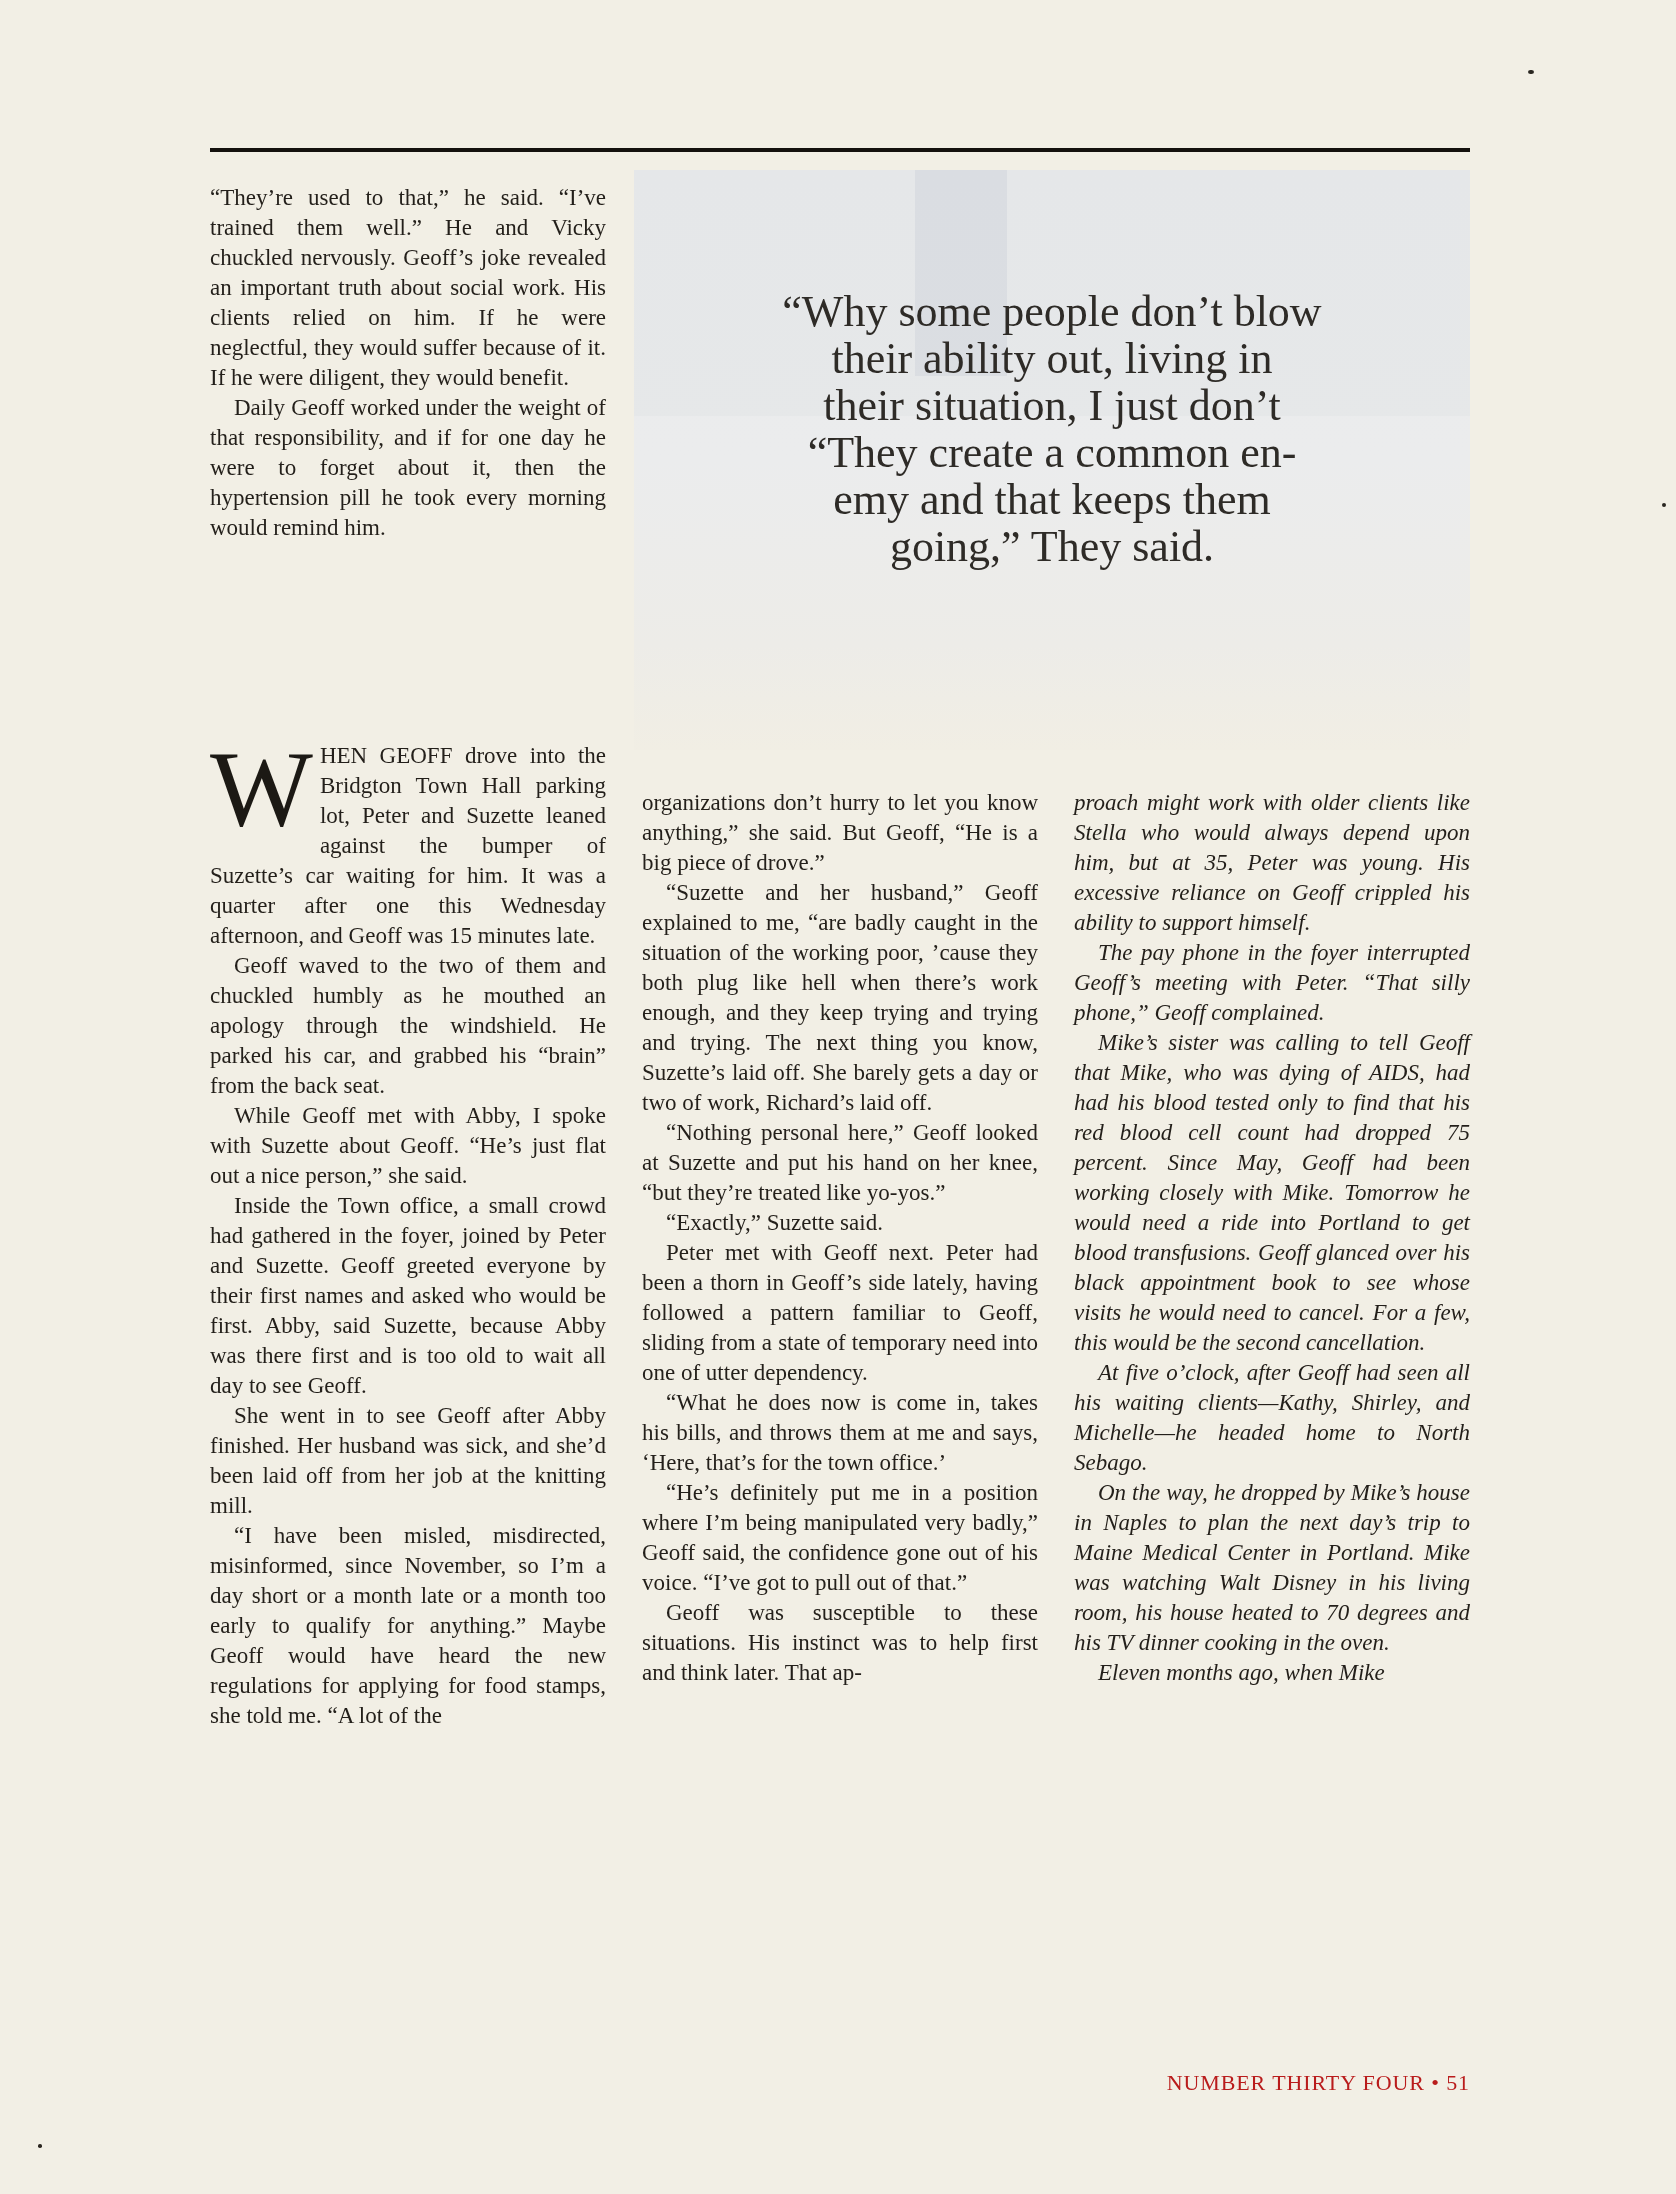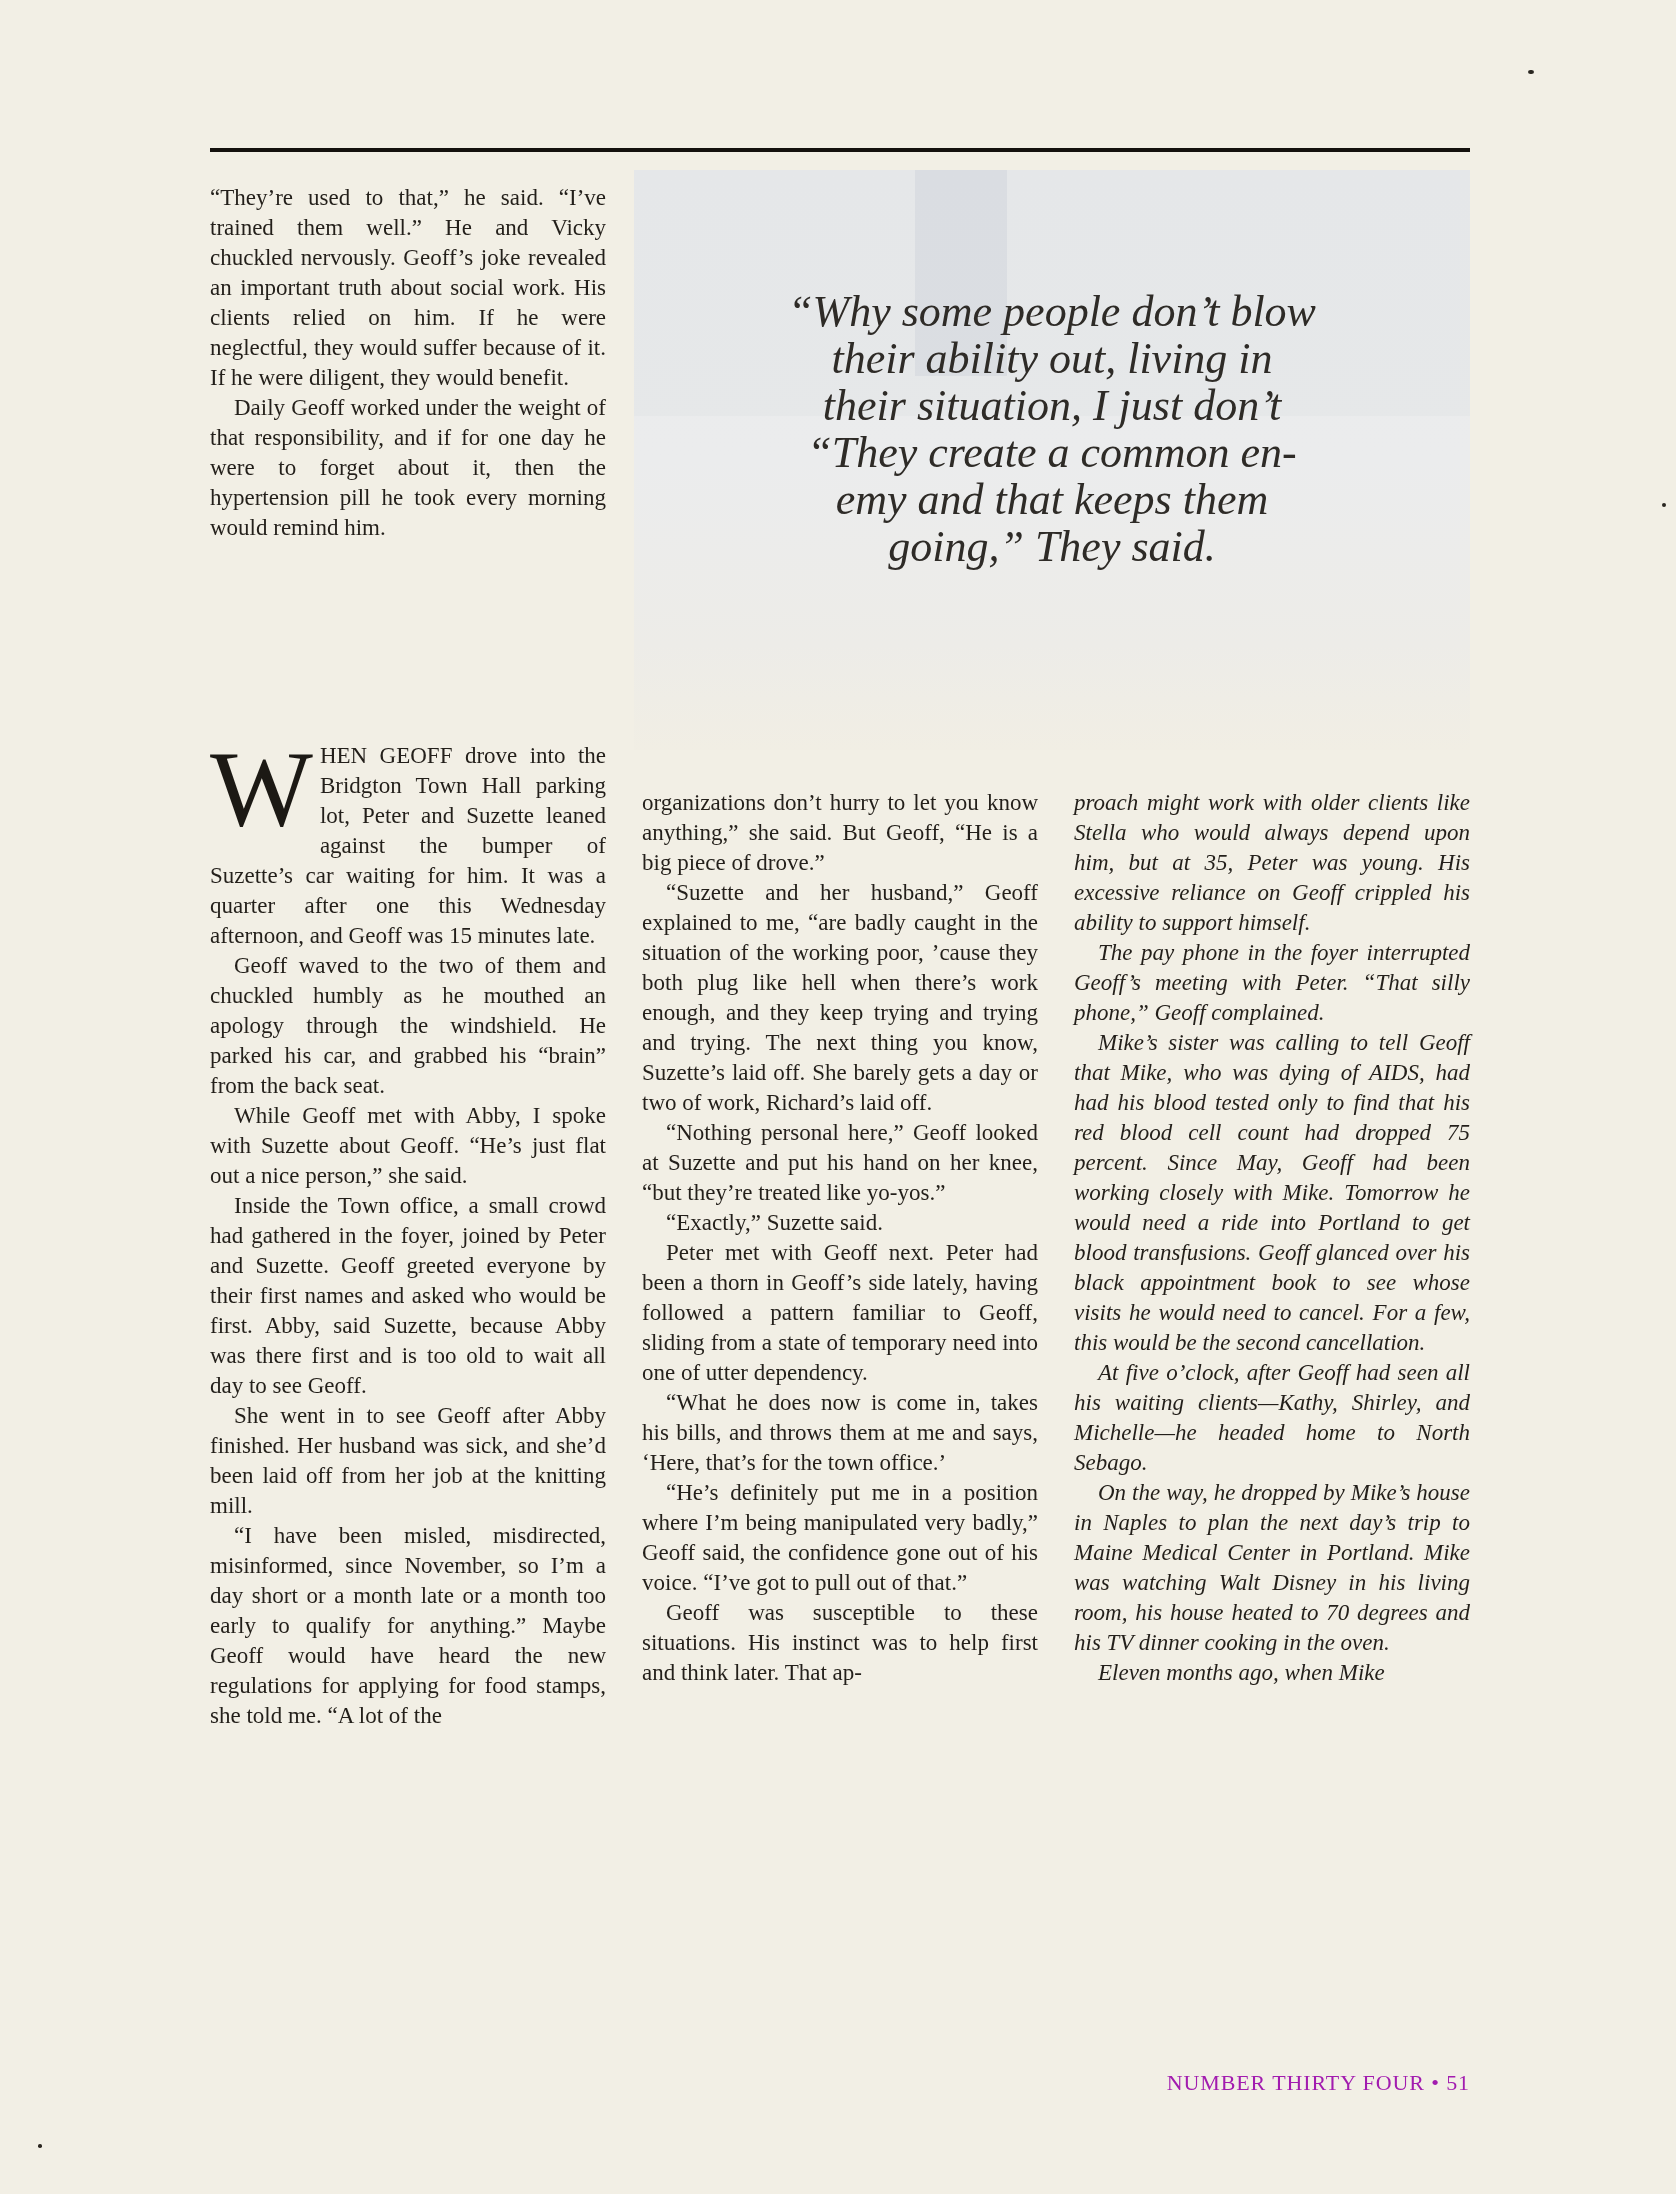--- a/index.html
+++ b/index.html
@@ -65,35 +65,34 @@
   }
   .pq-ghost-wash {
     position: absolute;
     left: 0; top: 0;
     width: 100%; height: 246px;
     background: rgba(185, 192, 210, 0.10);
   }
   .pq-text {
     position: relative;
     padding-top: 118px;
-    font-style: italic;
     font-size: 44px;
     line-height: 47px;
     color: #2e2b27;
     text-align: center;
   }
   .pq-line { text-align: center; }
 
   
   .footer {
     position: absolute;
     right: 207px; top: 2070px;
     font-size: 22px;
     letter-spacing: 0.9px;
-    color: #a21caf;
+    color: #b91c1c;
     text-align: right;
   }
 
   
   .speck { position: absolute; background: #2a2620; border-radius: 50%; }
   .speck-1 { left: 1528px; top: 70px; width: 5.7px; height: 4.4px; }
   .speck-2 { left: 1662px; top: 503px; width: 4px; height: 4px; }
   .speck-3 { left: 38px; top: 2144px; width: 3.5px; height: 3.5px; }
 </style>
 </head>

